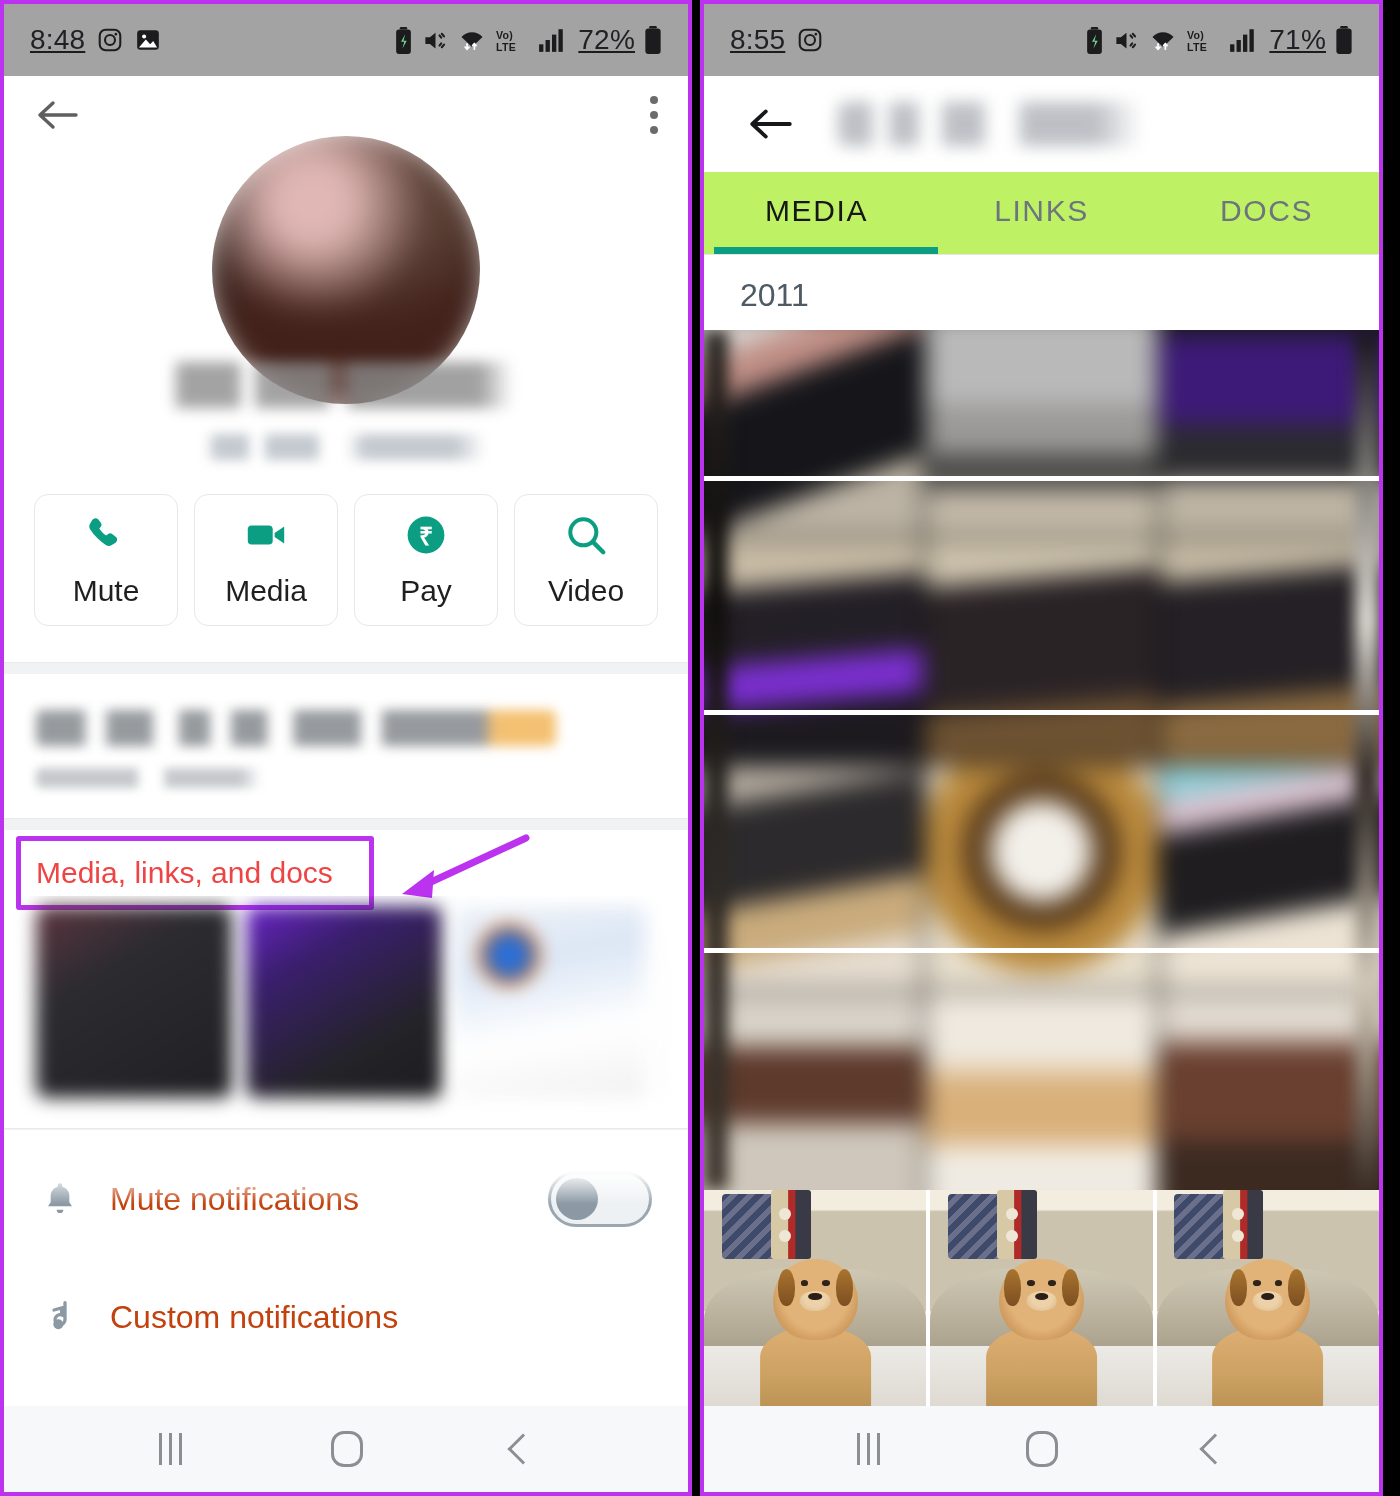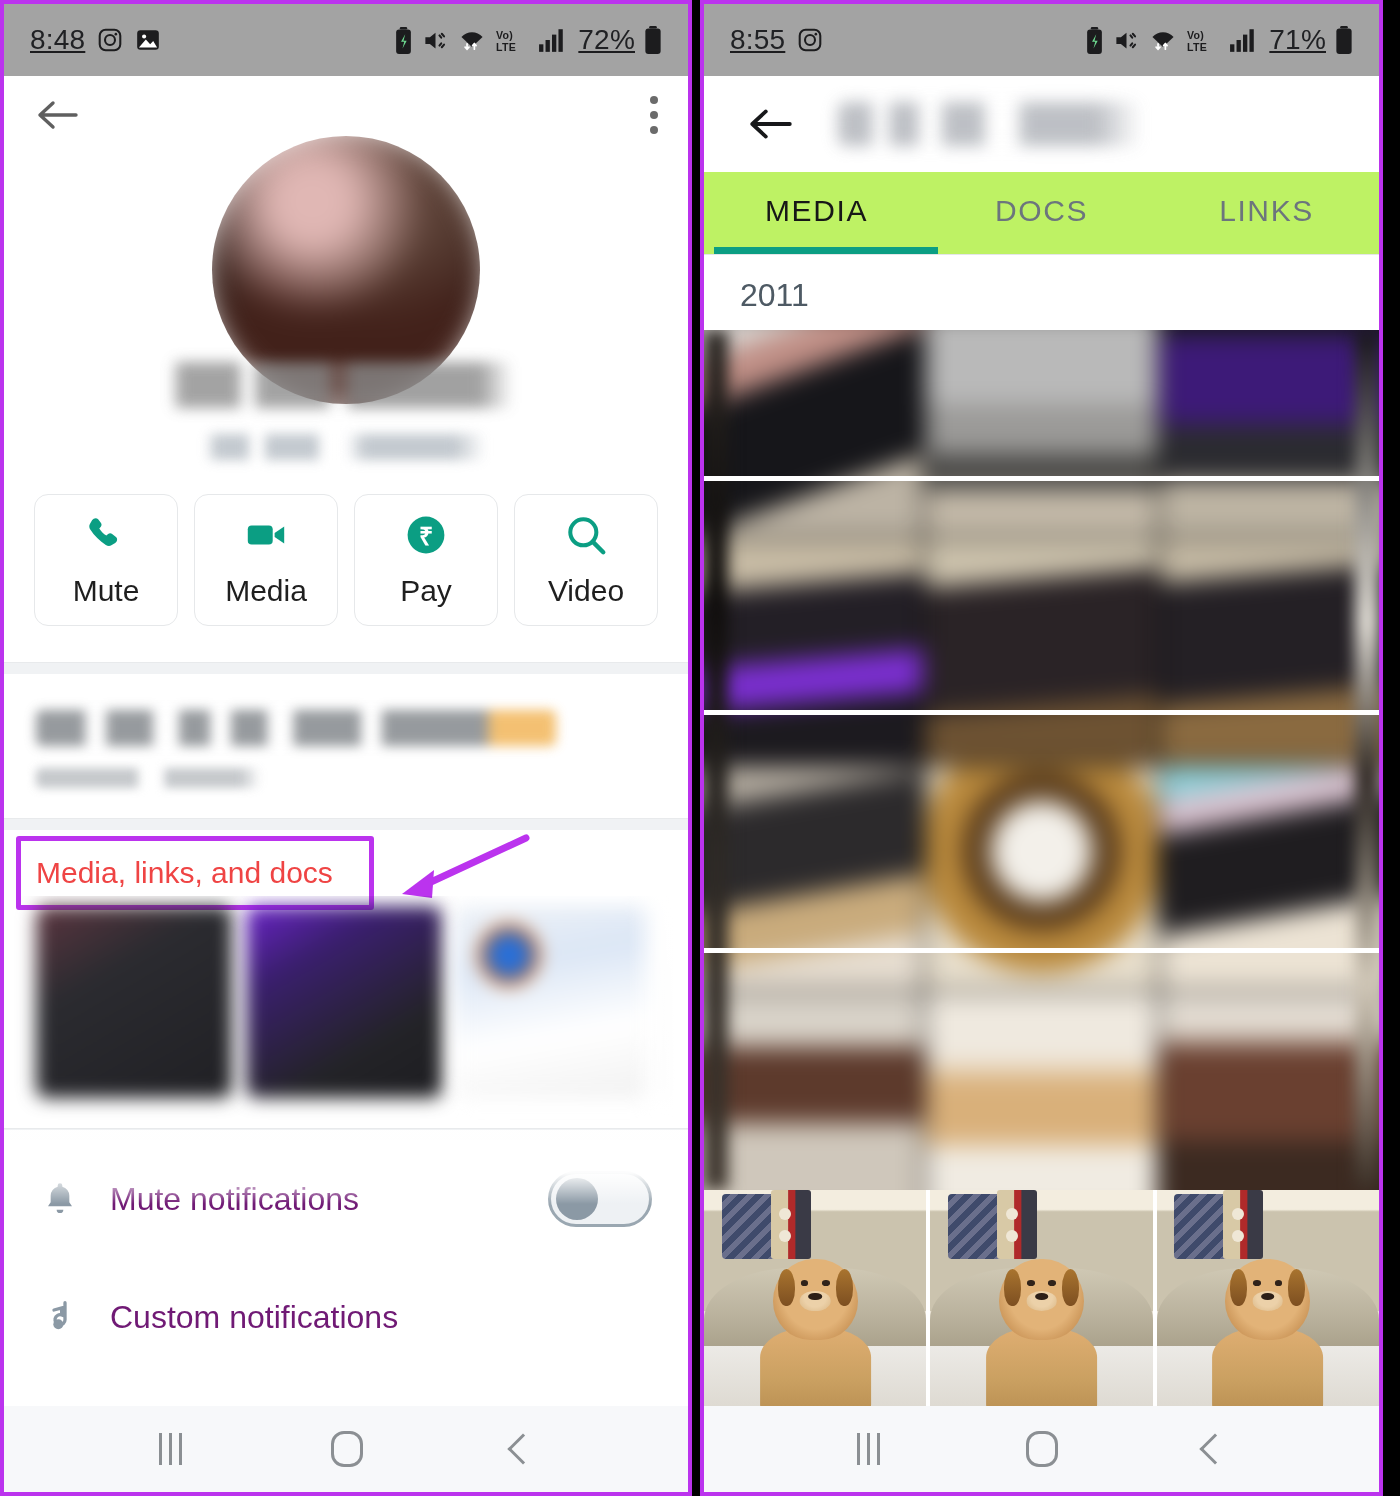--- a/index.html
+++ b/index.html
@@ -217,21 +217,21 @@
   
   .settings { background:#fff; position: relative; }
   .srow {
     display: flex;
     align-items: center;
     gap: 30px;
     padding: 0 36px;
     height: 118px;
     cursor: pointer;
   }
-  .srow-label { font-size: 32px; color: #701a75; }
+  .srow-label { font-size: 32px; color: #c2410c; }
   .srow .toggle {
     margin-left: auto;
     width: 104px; height: 56px;
     border-radius: 28px;
     border: 3px solid #9aa7b1;
     background: #eef1f4;
     position: relative;
     flex: 0 0 auto;
   }
   .srow .toggle .knob {
@@ -696,22 +696,22 @@
       <span class="ico">
         <svg width="48" height="42" viewBox="0 0 46 40">
             <path d="M42 20 H6 M6 20 L19 8 M6 20 L19 32" stroke="#17181a" stroke-width="3.6" fill="none" stroke-linecap="round" stroke-linejoin="round"></path>
           </svg>
       </span>
       <span class="r-title-blur"></span>
     </div>
 
     <div class="tabs">
       <div class="tab active">MEDIA</div>
+      <div class="tab">LINKS</div>
       <div class="tab">DOCS</div>
-      <div class="tab">LINKS</div>
       <div class="tab-underline"></div>
     </div>
 
     <div class="year-head">2011</div>
 
     <div class="grid">
       <div class="grid-inner">
         <div class="cell" style="background:linear-gradient(160deg,#d8d4d0 0 16%, #c08f86 18% 30%, #16161a 34% 72%, #bcb3a4 74% 100%)"></div>
         <div class="cell" style="background:linear-gradient(180deg,#b9b9b9 0 40%, #9b9a98 42% 62%, #4b4a48 64% 78%, #c3b9a8 80% 100%)"></div>
         <div class="cell" style="background:linear-gradient(180deg,#1a1a1e 0 8%, #3d1a78 12% 48%, #2b2b30 52% 74%, #bdb4a3 76% 100%)"></div>

